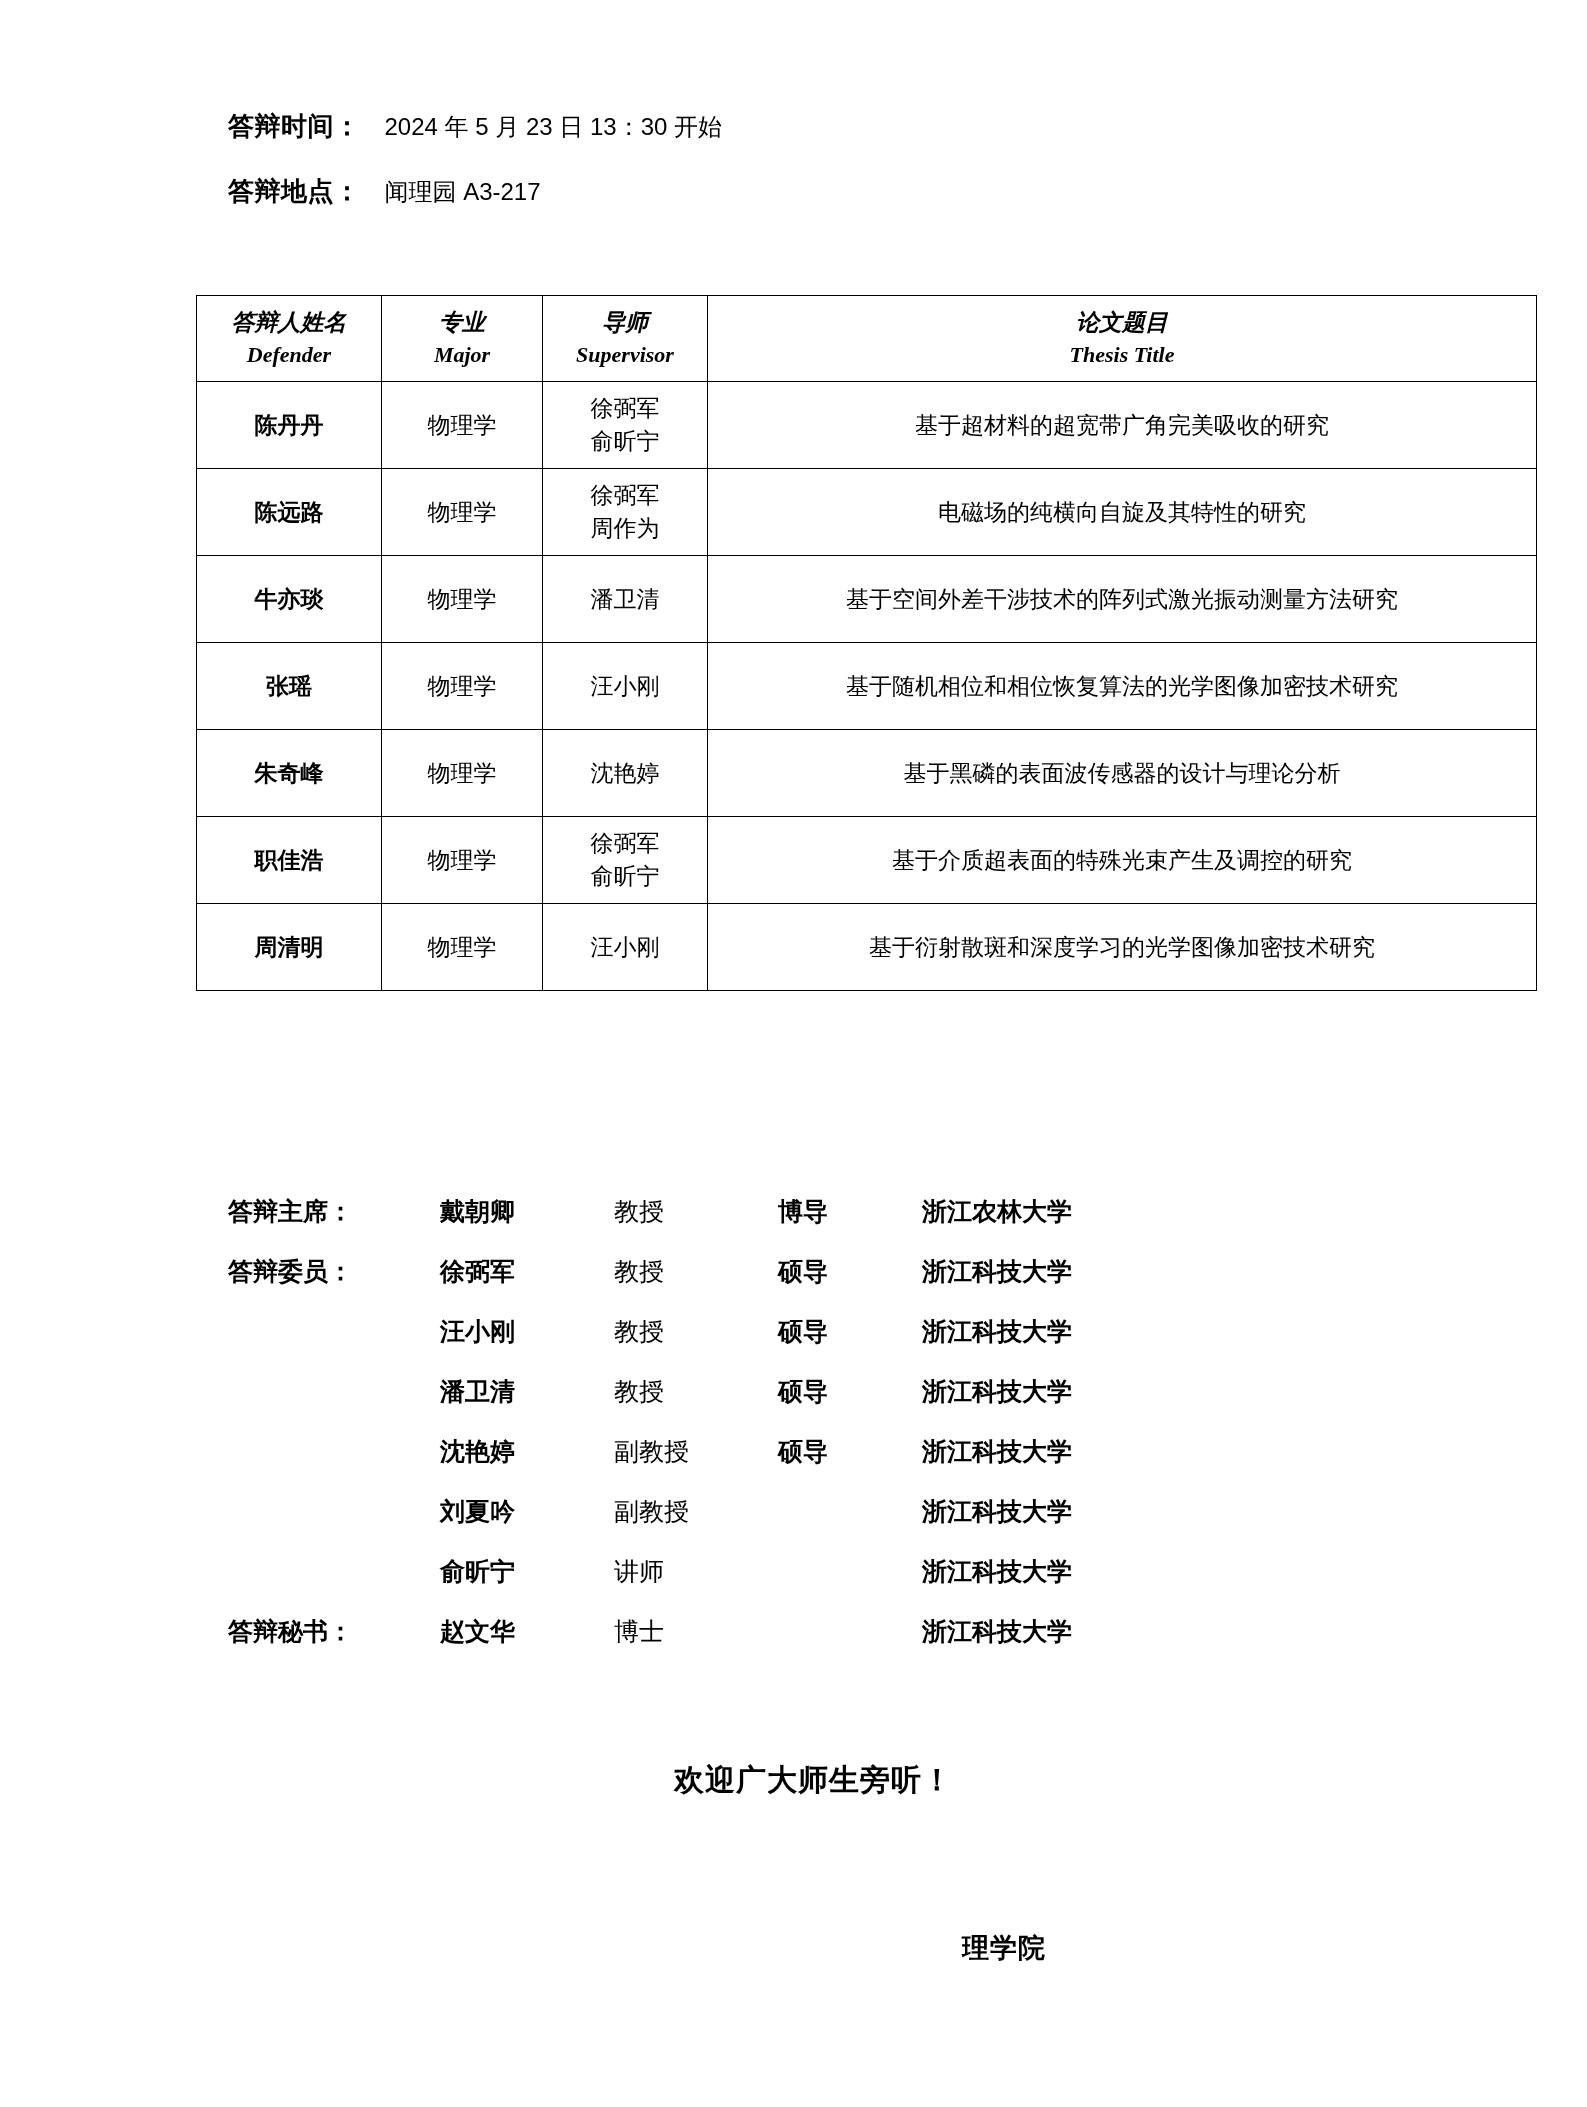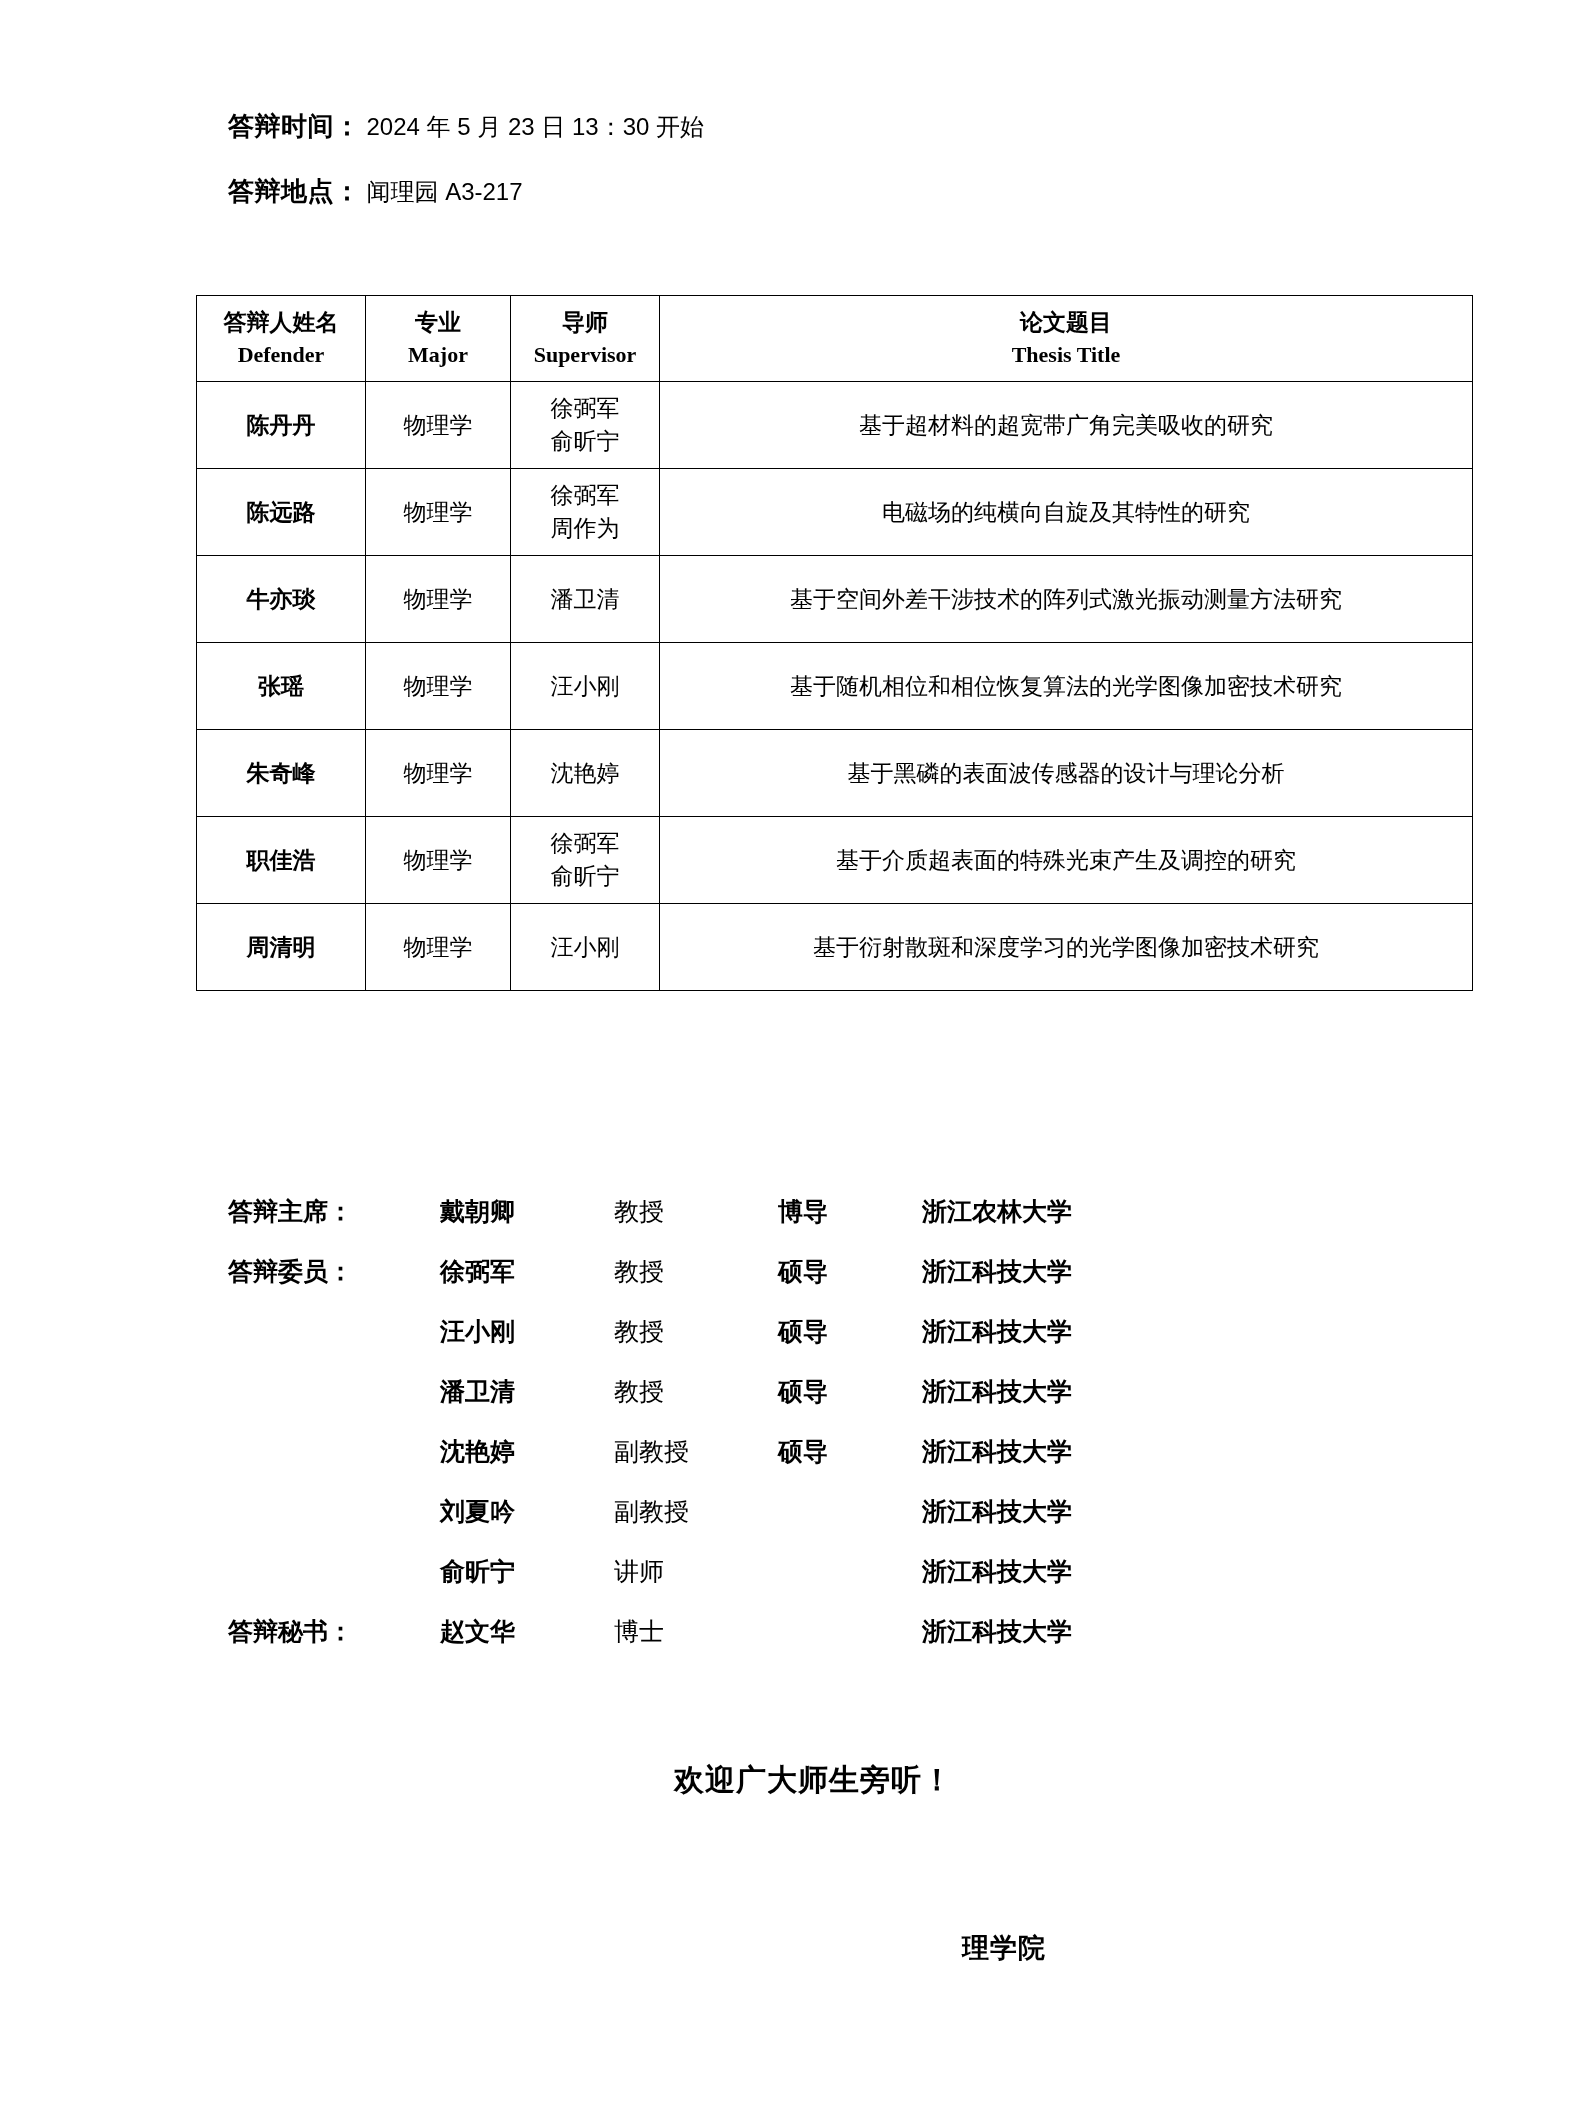--- a/index.html
+++ b/index.html
@@ -37,21 +37,21 @@
     line-height: 36px;
   }
   .header-label {
     font-weight: bold;
     font-size: 26px;
     letter-spacing: 0.5px;
     white-space: nowrap;
   }
   .header-value {
     font-size: 24px;
-    margin-left: 6px;
+    margin-left: 24px;
     white-space: nowrap;
   }
 
   
   .table-wrap {
     position: absolute;
     left: 196px;
     top: 295px;
     width: 1208px;
   }
@@ -63,22 +63,23 @@
   table.defense-table th,
   table.defense-table td {
     border: 1px solid #000000;
     text-align: center;
     vertical-align: middle;
     font-size: 23px;
     padding: 6px 4px;
   }
   table.defense-table th {
     font-weight: bold;
-    padding: 10px 8px;
+    padding: 10px 16px;
     line-height: 32px;
+    font-style: italic;
   }
   th.c1, td.c1 { width: 152px; font-weight: bold; }
   th.c2, td.c2 { width: 128px; }
   th.c3, td.c3 { width: 132px; }
   th.c4, td.c4 { width: 796px; }
 
   td.rowcell {
     height: 74px;
   }
   .sup-line {

